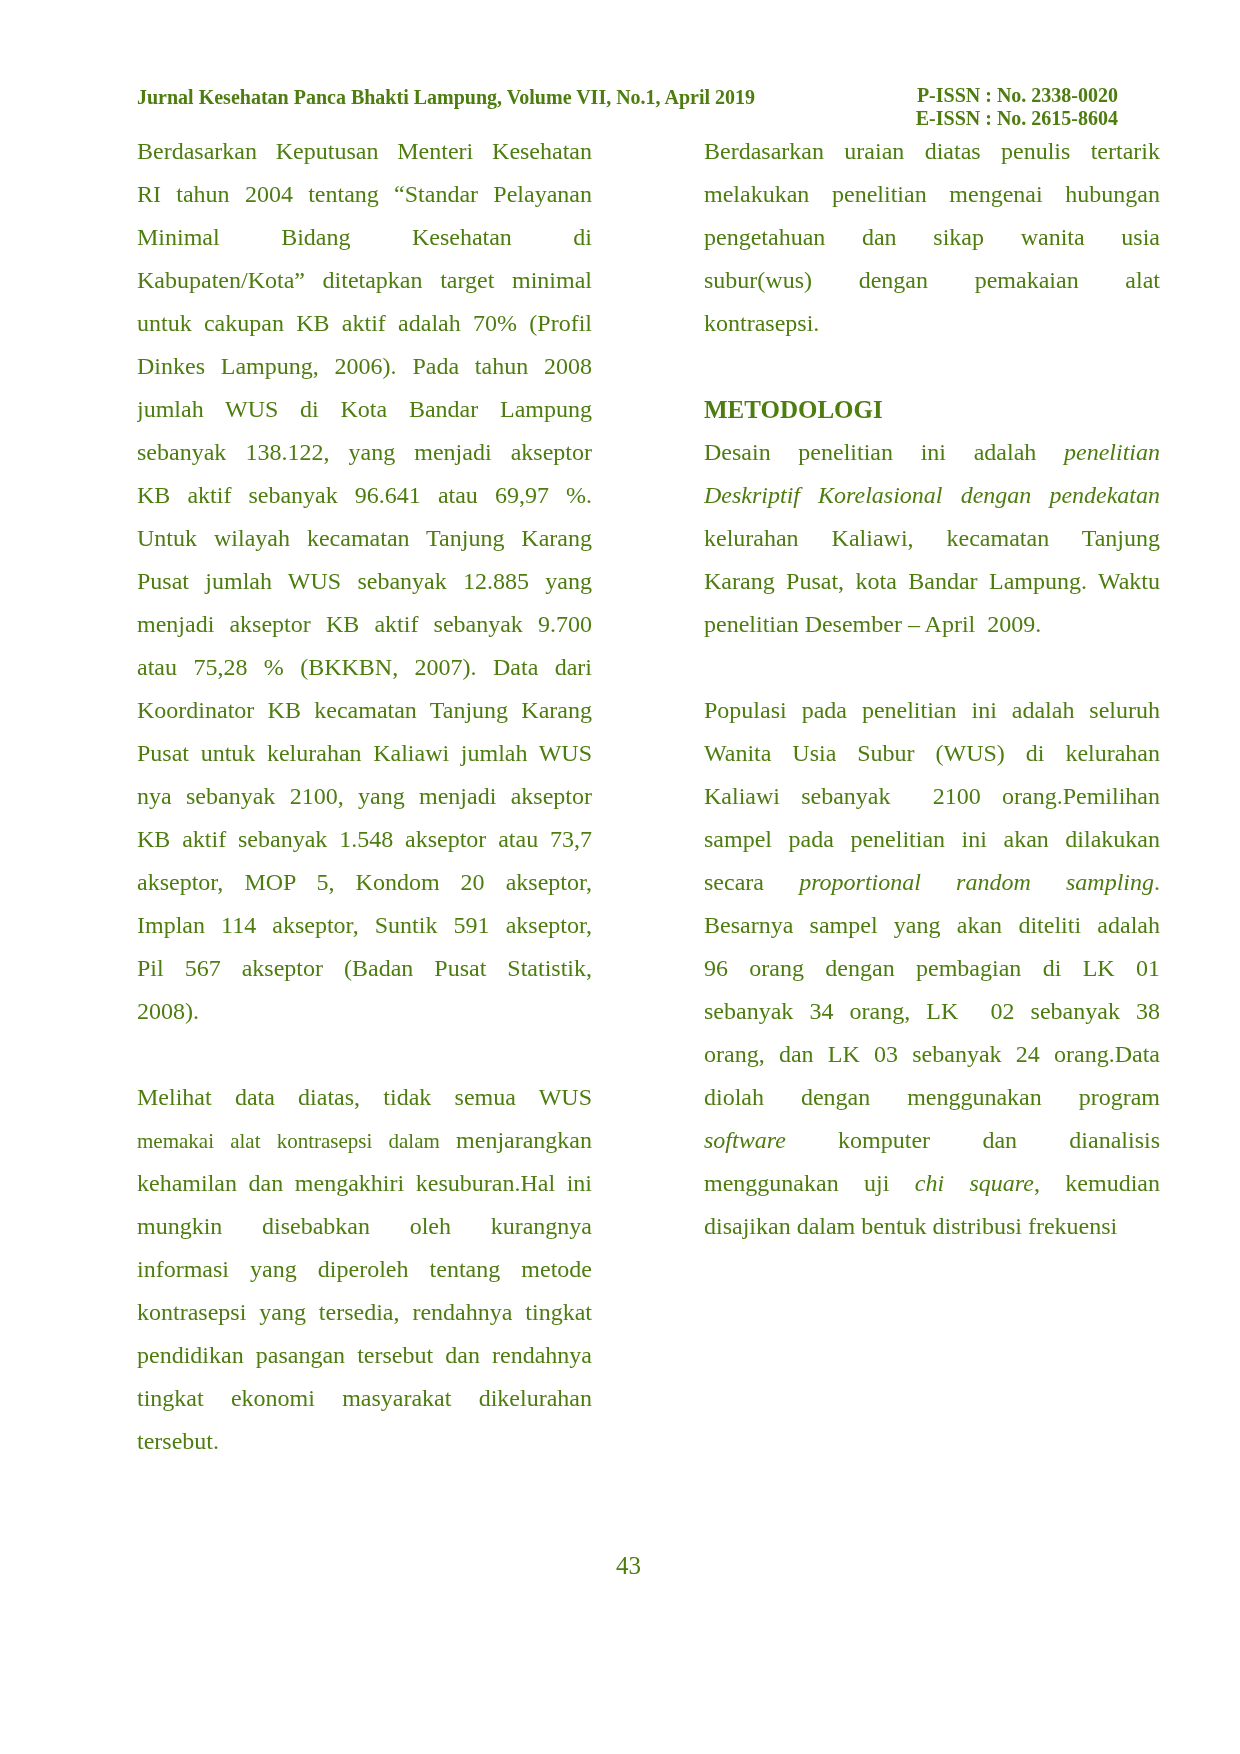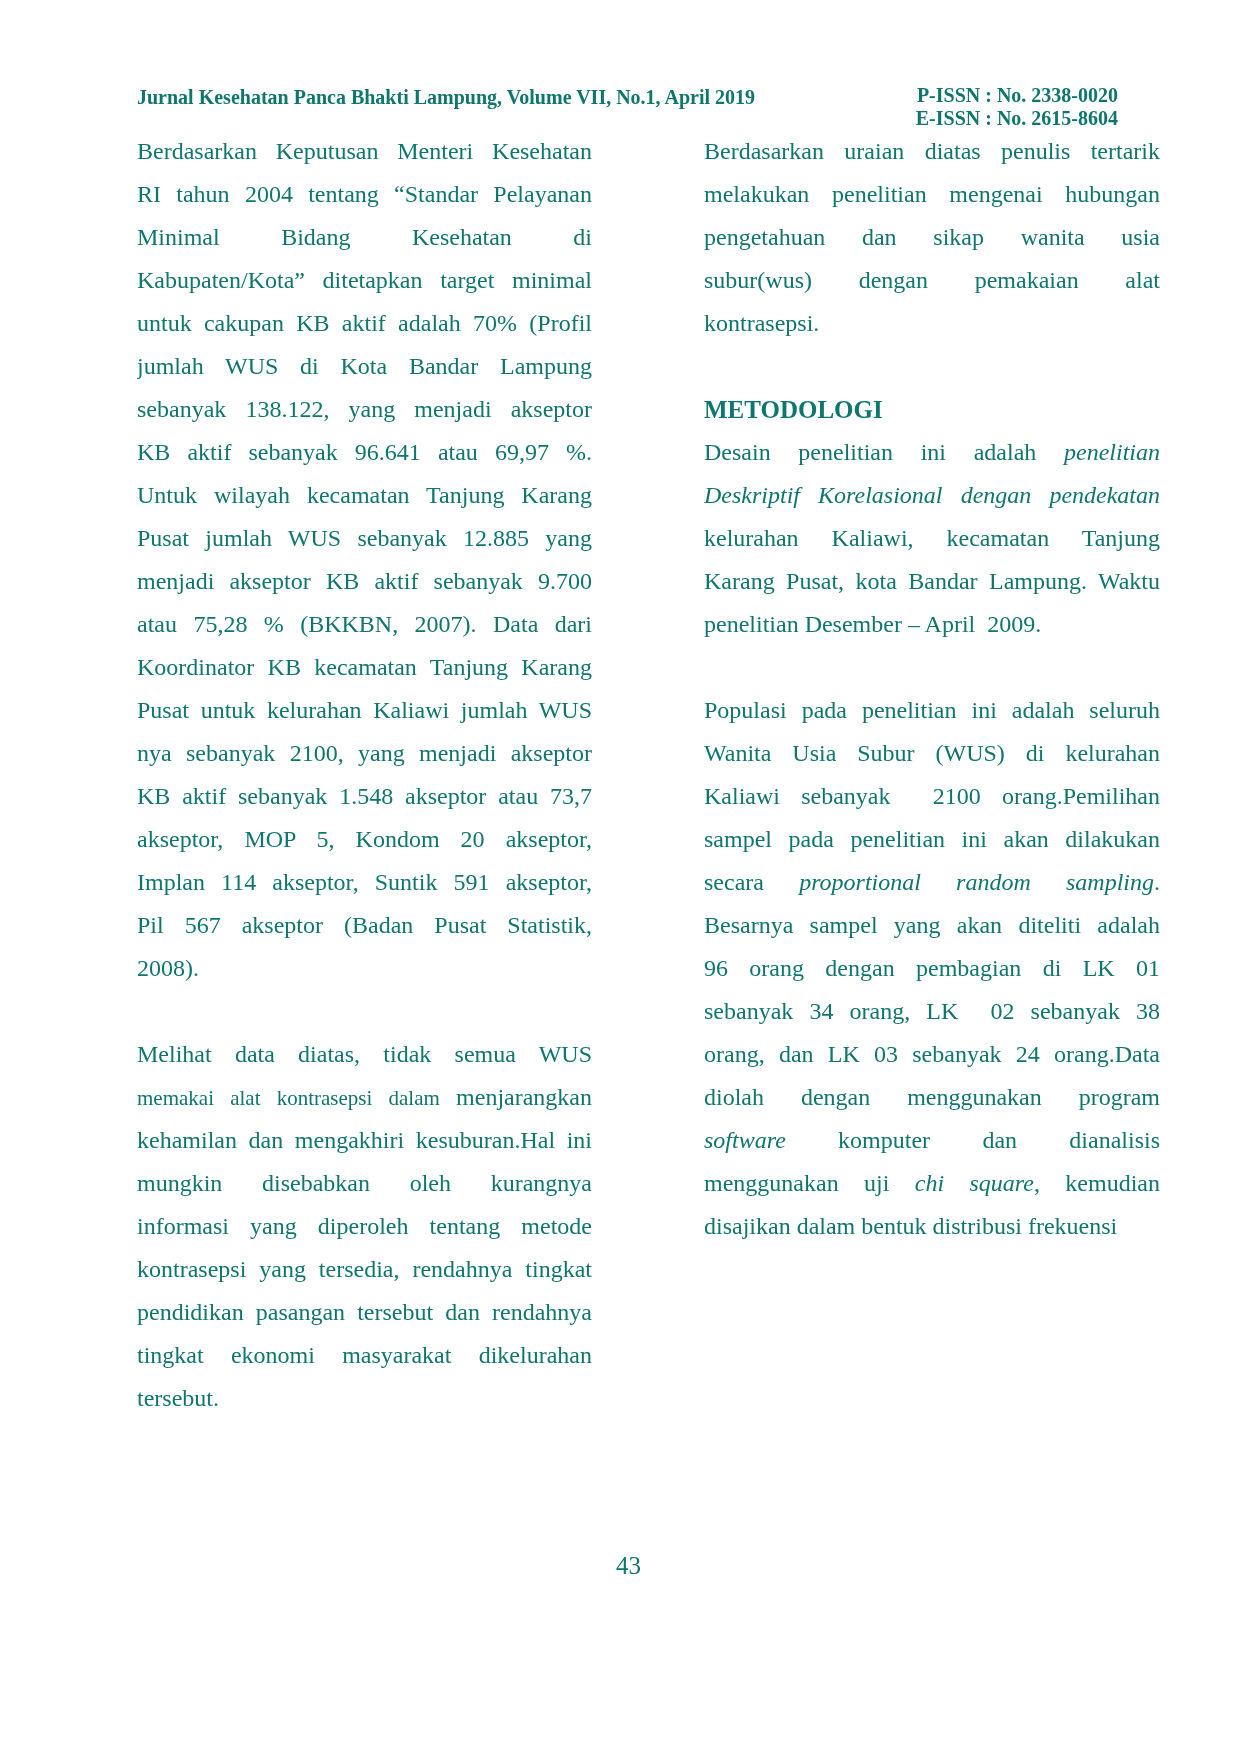--- a/index.html
+++ b/index.html
@@ -5,21 +5,21 @@
   html, body {
     margin: 0;
     padding: 0;
     background: #ffffff;
   }
   .page {
     position: relative;
     width: 1240px;
     height: 1754px;
     background: #ffffff;
-    color: #0f766e;
+    color: #4d7c0f;
     font-family: "Liberation Serif", "DejaVu Serif", serif;
     overflow: hidden;
   }
   .header-title {
     position: absolute;
     left: 137px;
     top: 86px;
     font-size: 20px;
     font-weight: bold;
     white-space: nowrap;
@@ -79,20 +79,21 @@
     <div>E-ISSN : No. 2615-8604</div>
   </div>
 
   <div class="col col-left">
     <div class="para">
         <div class="line"><span>Berdasarkan Keputusan Menteri Kesehatan</span></div>
         <div class="line"><span>RI tahun 2004 tentang “Standar Pelayanan</span></div>
         <div class="line"><span>Minimal Bidang Kesehatan di</span></div>
         <div class="line"><span>Kabupaten/Kota” ditetapkan target minimal</span></div>
         <div class="line"><span>untuk cakupan KB aktif adalah 70% (Profil</span></div>
+        <div class="line"><span>Dinkes Lampung, 2006). Pada tahun 2008</span></div>
         <div class="line"><span>jumlah WUS di Kota Bandar Lampung</span></div>
         <div class="line"><span>sebanyak 138.122, yang menjadi akseptor</span></div>
         <div class="line"><span>KB aktif sebanyak 96.641 atau 69,97 %.</span></div>
         <div class="line"><span>Untuk wilayah kecamatan Tanjung Karang</span></div>
         <div class="line"><span>Pusat jumlah WUS sebanyak 12.885 yang</span></div>
         <div class="line"><span>menjadi akseptor KB aktif sebanyak 9.700</span></div>
         <div class="line"><span>atau 75,28 % (BKKBN, 2007). Data dari</span></div>
         <div class="line"><span>Koordinator KB kecamatan Tanjung Karang</span></div>
         <div class="line"><span>Pusat untuk kelurahan Kaliawi jumlah WUS</span></div>
         <div class="line"><span>nya sebanyak 2100, yang menjadi akseptor</span></div>

